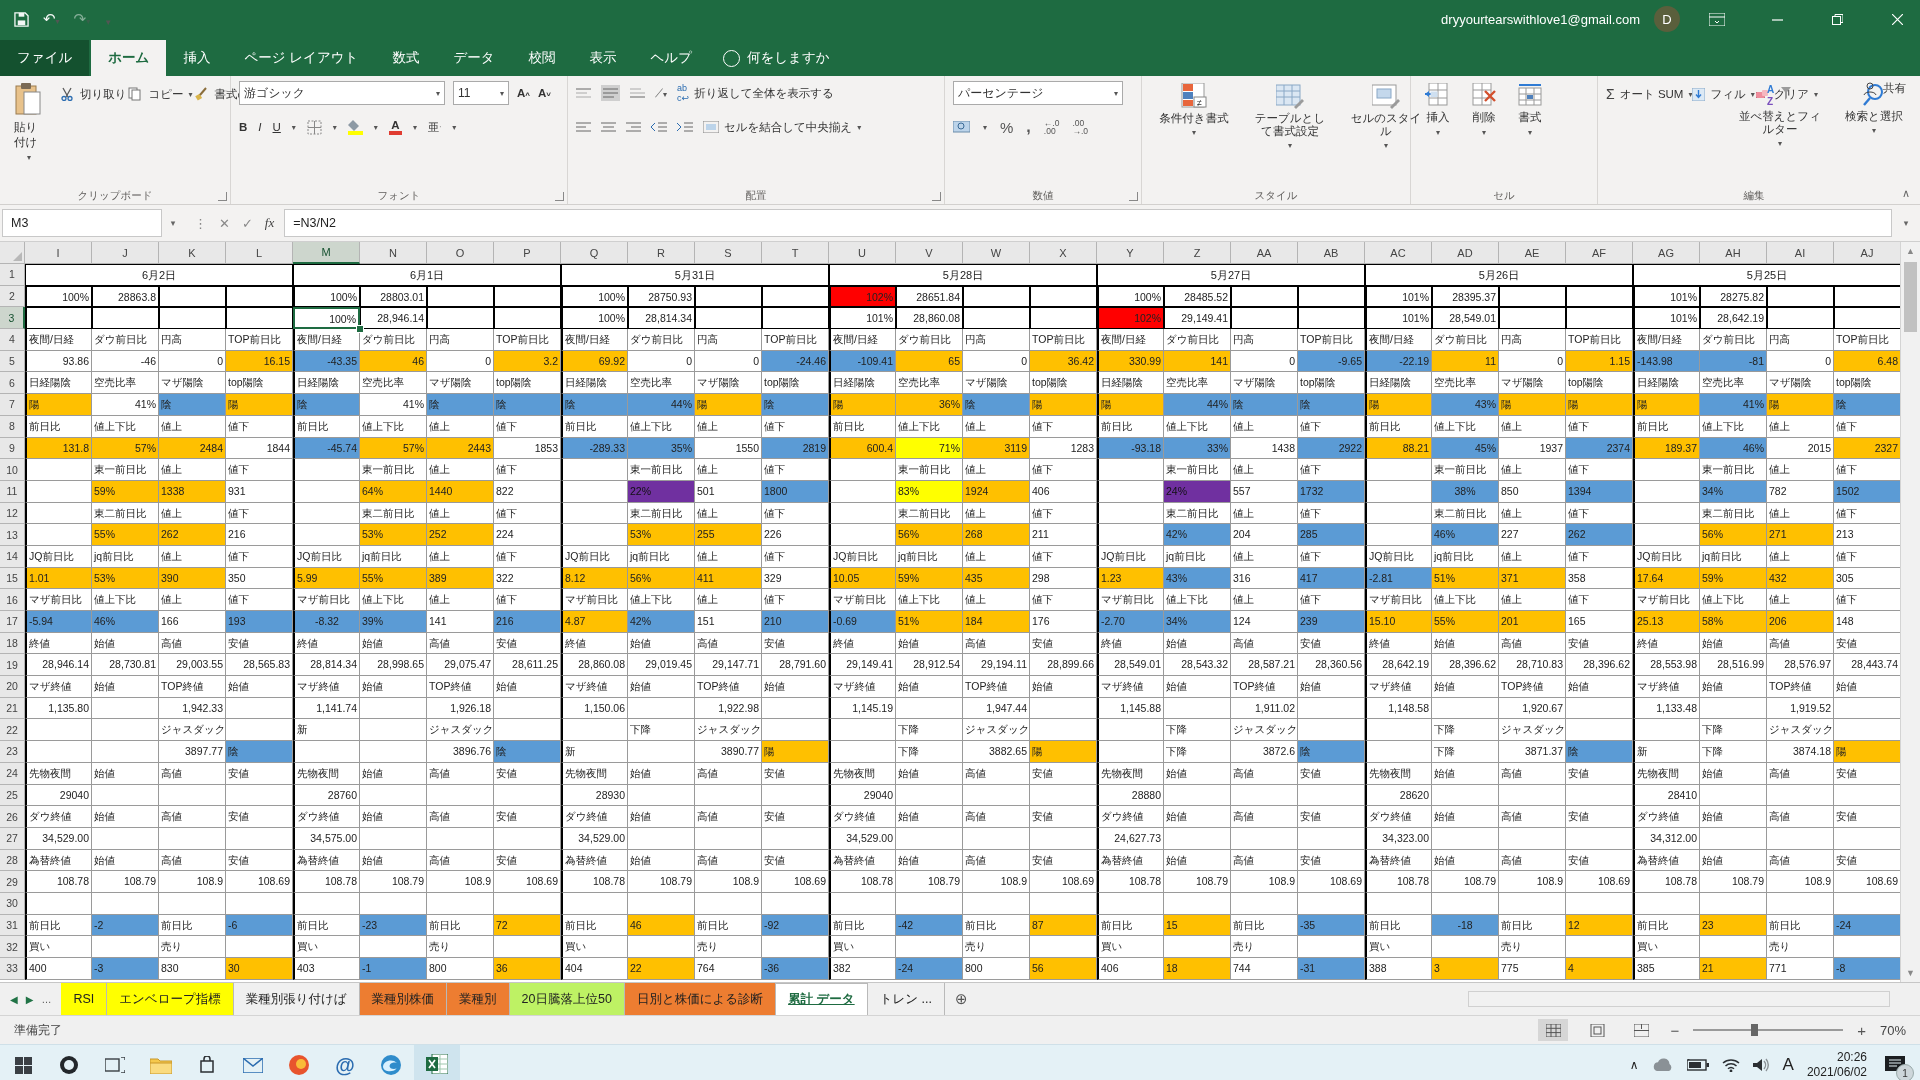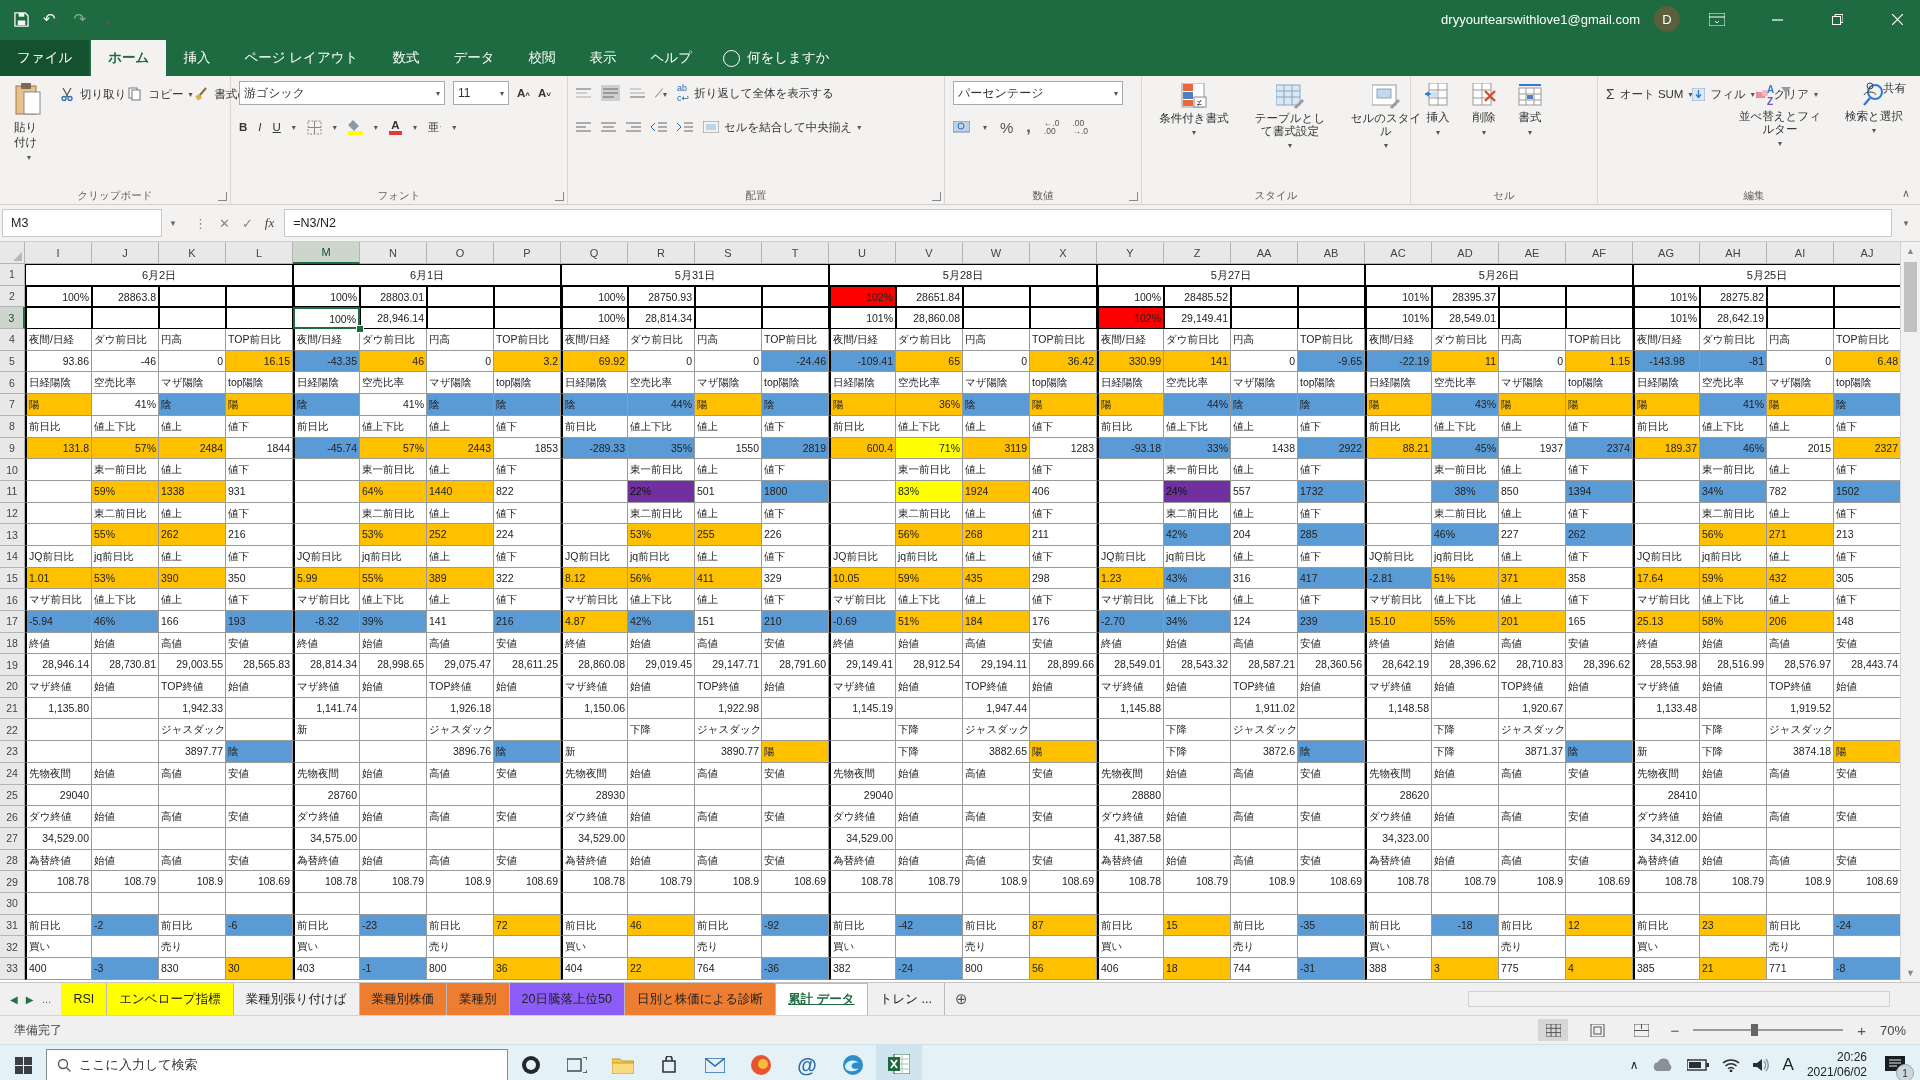--- a/index.html
+++ b/index.html
@@ -671,21 +671,21 @@
         <div class="cell" style="text-align:right">0</div>
         <div class="cell f-o" style="text-align:right">36.42</div>
         <div class="cell gs f-o" style="text-align:right">330.99</div>
         <div class="cell f-o" style="text-align:right">141</div>
         <div class="cell" style="text-align:right">0</div>
         <div class="cell f-b" style="text-align:right">-9.65</div>
         <div class="cell gs f-b" style="text-align:right">-22.19</div>
         <div class="cell f-o" style="text-align:right">11</div>
         <div class="cell" style="text-align:right">0</div>
         <div class="cell f-o" style="text-align:right">1.15</div>
-        <div class="cell gs f-b" style="text-align:center">-143.98</div>
+        <div class="cell gs f-b" style="text-align:left">-143.98</div>
         <div class="cell f-b" style="text-align:right">-81</div>
         <div class="cell" style="text-align:right">0</div>
         <div class="cell f-o" style="text-align:right">6.48</div>
       </div>
       <div class="grow">
         <div class="rh c-h">6</div>
         <div class="cell gs" style="text-align:left">日経陽陰</div>
         <div class="cell" style="text-align:left">空売比率</div>
         <div class="cell" style="text-align:left">マザ陽陰</div>
         <div class="cell" style="text-align:left">top陽陰</div>
@@ -1345,21 +1345,21 @@
         <div class="cell" style="text-align:right"></div>
         <div class="cell" style="text-align:right"></div>
         <div class="cell gs" style="text-align:right">34,529.00</div>
         <div class="cell" style="text-align:right"></div>
         <div class="cell" style="text-align:right"></div>
         <div class="cell" style="text-align:right"></div>
         <div class="cell gs" style="text-align:right">34,529.00</div>
         <div class="cell" style="text-align:right"></div>
         <div class="cell" style="text-align:right"></div>
         <div class="cell" style="text-align:right"></div>
-        <div class="cell gs" style="text-align:right">41,387.58</div>
+        <div class="cell gs" style="text-align:right">24,627.73</div>
         <div class="cell" style="text-align:right"></div>
         <div class="cell" style="text-align:right"></div>
         <div class="cell" style="text-align:right"></div>
         <div class="cell gs" style="text-align:right">34,323.00</div>
         <div class="cell" style="text-align:right"></div>
         <div class="cell" style="text-align:right"></div>
         <div class="cell" style="text-align:right"></div>
         <div class="cell gs" style="text-align:right">34,312.00</div>
         <div class="cell" style="text-align:right"></div>
         <div class="cell" style="text-align:right"></div>
@@ -1566,21 +1566,21 @@
     <span>◀</span>
     <span>▶</span>
     <span style="color:#555">…</span>
   </span>
   <span id="sheet-tabs" style="display: flex;">
       <span class="stab" style="background:#FFFF00;">RSI</span>
       <span class="stab" style="background:#FFFF00;">エンベロープ指標</span>
       <span class="stab" style="">業種別張り付けば</span>
       <span class="stab" style="background:#ED7D31;">業種別株価</span>
       <span class="stab" style="background:#ED7D31;">業種別</span>
-      <span class="stab" style="background:#8b5cf6;">20日騰落上位50</span>
+      <span class="stab" style="background:#bef264;">20日騰落上位50</span>
       <span class="stab" style="background:#ED7D31;">日別と株価による診断</span>
       <span class="stab active" style="">累計 データ</span>
       <span class="stab" style="">トレン ...</span>
     </span>
   <span class="newsheet">⊕</span>
   <span class="hscroll"><span class="hthumb"></span></span>
 </div>
 
 <div class="statusbar">
   <span style="padding-left:14px">準備完了</span>
@@ -1613,27 +1613,20 @@
 </div>
 
 <div class="taskbar">
   <span class="tbicon">
     <svg width="17" height="17" viewBox="0 0 17 17">
         <rect x="0" y="0" width="8" height="8" fill="#3a3f44"></rect>
         <rect x="9" y="0" width="8" height="8" fill="#3a3f44"></rect>
         <rect x="0" y="9" width="8" height="8" fill="#3a3f44"></rect>
         <rect x="9" y="9" width="8" height="8" fill="#3a3f44"></rect>
       </svg>
-  </span>
-  <span class="searchbox">
-    <svg width="14" height="14" viewBox="0 0 14 14">
-        <circle cx="6" cy="6" r="4.5" fill="none" stroke="#555" stroke-width="1.3"></circle>
-        <line x1="9.5" y1="9.5" x2="13.5" y2="13.5" stroke="#555" stroke-width="1.3"></line>
-      </svg>
-    <span>ここに入力して検索</span>
   </span>
   <span class="tbicon">
       <svg width="22" height="22">
         <circle cx="11" cy="11" r="9" fill="#23272b"></circle>
         <circle cx="11" cy="11" r="5" fill="#e4f1f6"></circle>
       </svg>
     </span>
   <span class="tbicon">
       <svg width="20" height="16">
         <rect x="0" y="2" width="14" height="12" fill="none" stroke="#3a3f44" stroke-width="1.4"></rect>

